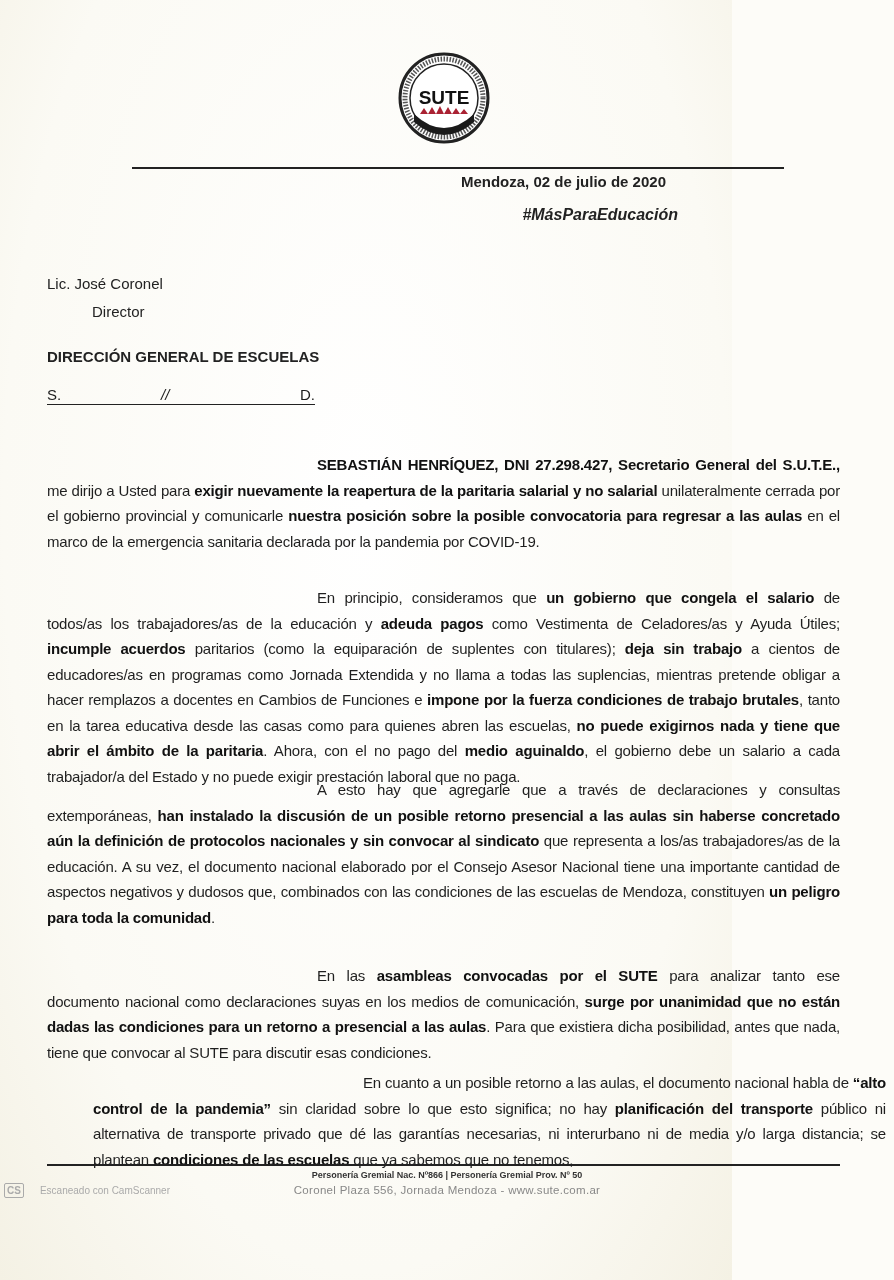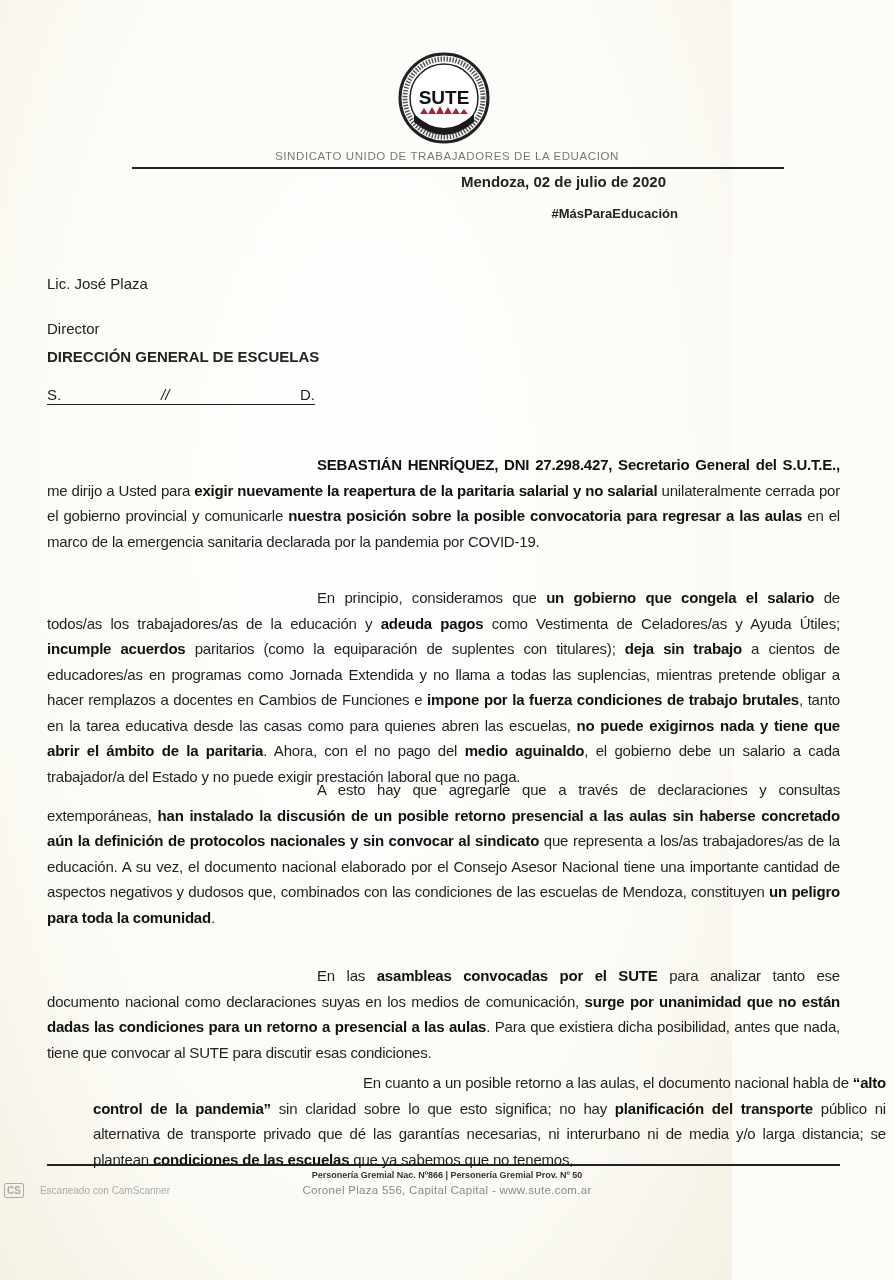--- a/index.html
+++ b/index.html
@@ -10,24 +10,24 @@
       color: #1c1c1c;
       position: relative;
     }
     .page { position: absolute; left: 0; top: 0; width: 732px; height: 1280px;
       background: radial-gradient(ellipse at 50% 40%, #ffffff 0%, #fbfaf4 70%, #f4f1e4 100%); }
     .logo { position: absolute; left: 398px; top: 52px; width: 92px; height: 92px; }
     .org-name { position: absolute; left: 0; width: 894px; top: 150px; text-align: center;
       font-size: 11.5px; letter-spacing: 0.6px; color: #777; }
     .header-rule { position: absolute; left: 132px; width: 652px; top: 167px; height: 2px; background: #222; }
     .date { position: absolute; right: 66px; top: 173px; font-size: 15px; font-weight: bold; color: #222; }
-    .hashtag { position: absolute; right: 54px; top: 206px; font-size: 13px; font-weight: bold; color: #222; }
+    .hashtag { position: absolute; right: 54px; top: 206px; font-size: 16px; font-weight: bold; font-style: italic; color: #222; }
     .recipient { position: absolute; left: 47px; font-size: 15px; color: #222; }
     .rcp-name { top: 275px; }
-    .rcp-role { top: 320px; }
+    .rcp-role { top: 303px; margin-left: 45px; }
     .rcp-org { top: 348px; font-weight: bold; }
     .sd-line { position: absolute; left: 47px; top: 386px; width: 268px; font-size: 15px; border-bottom: 1.5px solid #222; height: 18px; }
     .sd-line span { position: absolute; top: 0; }
     .sd-s { left: 0; }
     .sd-sep { left: 114px; font-style: italic; }
     .sd-d { right: 0; }
     .body-text { position: absolute; left: 47px; width: 793px; font-size: 15px; line-height: 25.5px;
       text-align: justify; color: #1f1f1f; font-family: "Liberation Sans", sans-serif; letter-spacing: -0.2px; }
     .body-text p { margin: 0; text-indent: 270px; }
     .body-text b { font-weight: bold; color: #111; }
@@ -49,27 +49,26 @@
 
   <svg class="logo" viewBox="0 0 92 92">
     <circle cx="46" cy="46" r="44" fill="#fff" stroke="#222" stroke-width="3"></circle>
     <circle cx="46" cy="46" r="34" fill="#fff" stroke="#222" stroke-width="1.5"></circle>
     <circle cx="46" cy="46" r="39" fill="none" stroke="#555" stroke-width="5" stroke-dasharray="1.5 1.5"></circle>
     <path d="M16 62 Q46 90 76 62 L76 70 Q46 96 16 70 Z" fill="#1a1a1a"></path>
     <path d="M22 62 L26 56 L30 62 L34 55 L38 62 L42 54 L46 62 L50 55 L54 62 L58 56 L62 62 L66 57 L70 62 Z" fill="#a23"></path>
     <text x="46" y="52" text-anchor="middle" font-family="Liberation Sans, sans-serif" font-weight="bold" font-size="19" fill="#111">SUTE</text>
   </svg>
 
-  <div class="org-name">SINDICATO UNIDO DE TRABAJADORES DE LA EDUACION</div>
   <div class="header-rule"></div>
 
   <div class="date">Mendoza, 02 de julio de 2020</div>
   <div class="hashtag">#MásParaEducación</div>
 
-  <div class="recipient rcp-name">Lic. José Plaza</div>
+  <div class="recipient rcp-name">Lic. José Coronel</div>
   <div class="recipient rcp-role">Director</div>
   <div class="recipient rcp-org">DIRECCIÓN GENERAL DE ESCUELAS</div>
   <div class="sd-line">
     <span class="sd-s">S.</span>
     <span class="sd-sep">//</span>
     <span class="sd-d">D.</span>
   </div>
 
   <div class="body-text p1">
       <p><b>SEBASTIÁN HENRÍQUEZ, DNI 27.298.427, Secretario General del S.U.T.E.,</b><span> me dirijo a Usted para </span><b>exigir nuevamente la reapertura de la paritaria salarial y no salarial</b><span> unilateralmente cerrada por el gobierno provincial y comunicarle </span><b>nuestra posición sobre la posible convocatoria para regresar a las aulas</b><span> en el marco de la emergencia sanitaria declarada por la pandemia por COVID-19.</span></p>
@@ -82,19 +81,19 @@
     </div>
   <div class="body-text p4">
       <p><span>En las </span><b>asambleas convocadas por el SUTE</b><span> para analizar tanto ese documento nacional como declaraciones suyas en los medios de comunicación, </span><b>surge por unanimidad que no están dadas las condiciones para un retorno a presencial a las aulas</b><span>. Para que existiera dicha posibilidad, antes que nada, tiene que convocar al SUTE para discutir esas condiciones.</span></p>
     </div>
   <div class="body-text p5">
       <p><span>En cuanto a un posible retorno a las aulas, el documento nacional habla de </span><b>“alto control de la pandemia”</b><span> sin claridad sobre lo que esto significa; no hay </span><b>planificación del transporte</b><span> público ni alternativa de transporte privado que dé las garantías necesarias, ni interurbano ni de media y/o larga distancia; se plantean </span><b>condiciones de las escuelas</b><span> que ya sabemos que no tenemos,</span></p>
     </div>
 
   <div class="footer-rule"></div>
   <div class="footer-reg">Personería Gremial Nac. Nº866  |  Personería Gremial Prov. Nº 50</div>
-  <div class="footer-addr">Coronel Plaza 556, Capital Capital - www.sute.com.ar</div>
+  <div class="footer-addr">Coronel Plaza 556, Jornada Mendoza - www.sute.com.ar</div>
 
   <div class="watermark">
     <span class="cs-icon">CS</span>
     <span>Escaneado con CamScanner</span>
   </div>
 </div>
 
 </body></html>

